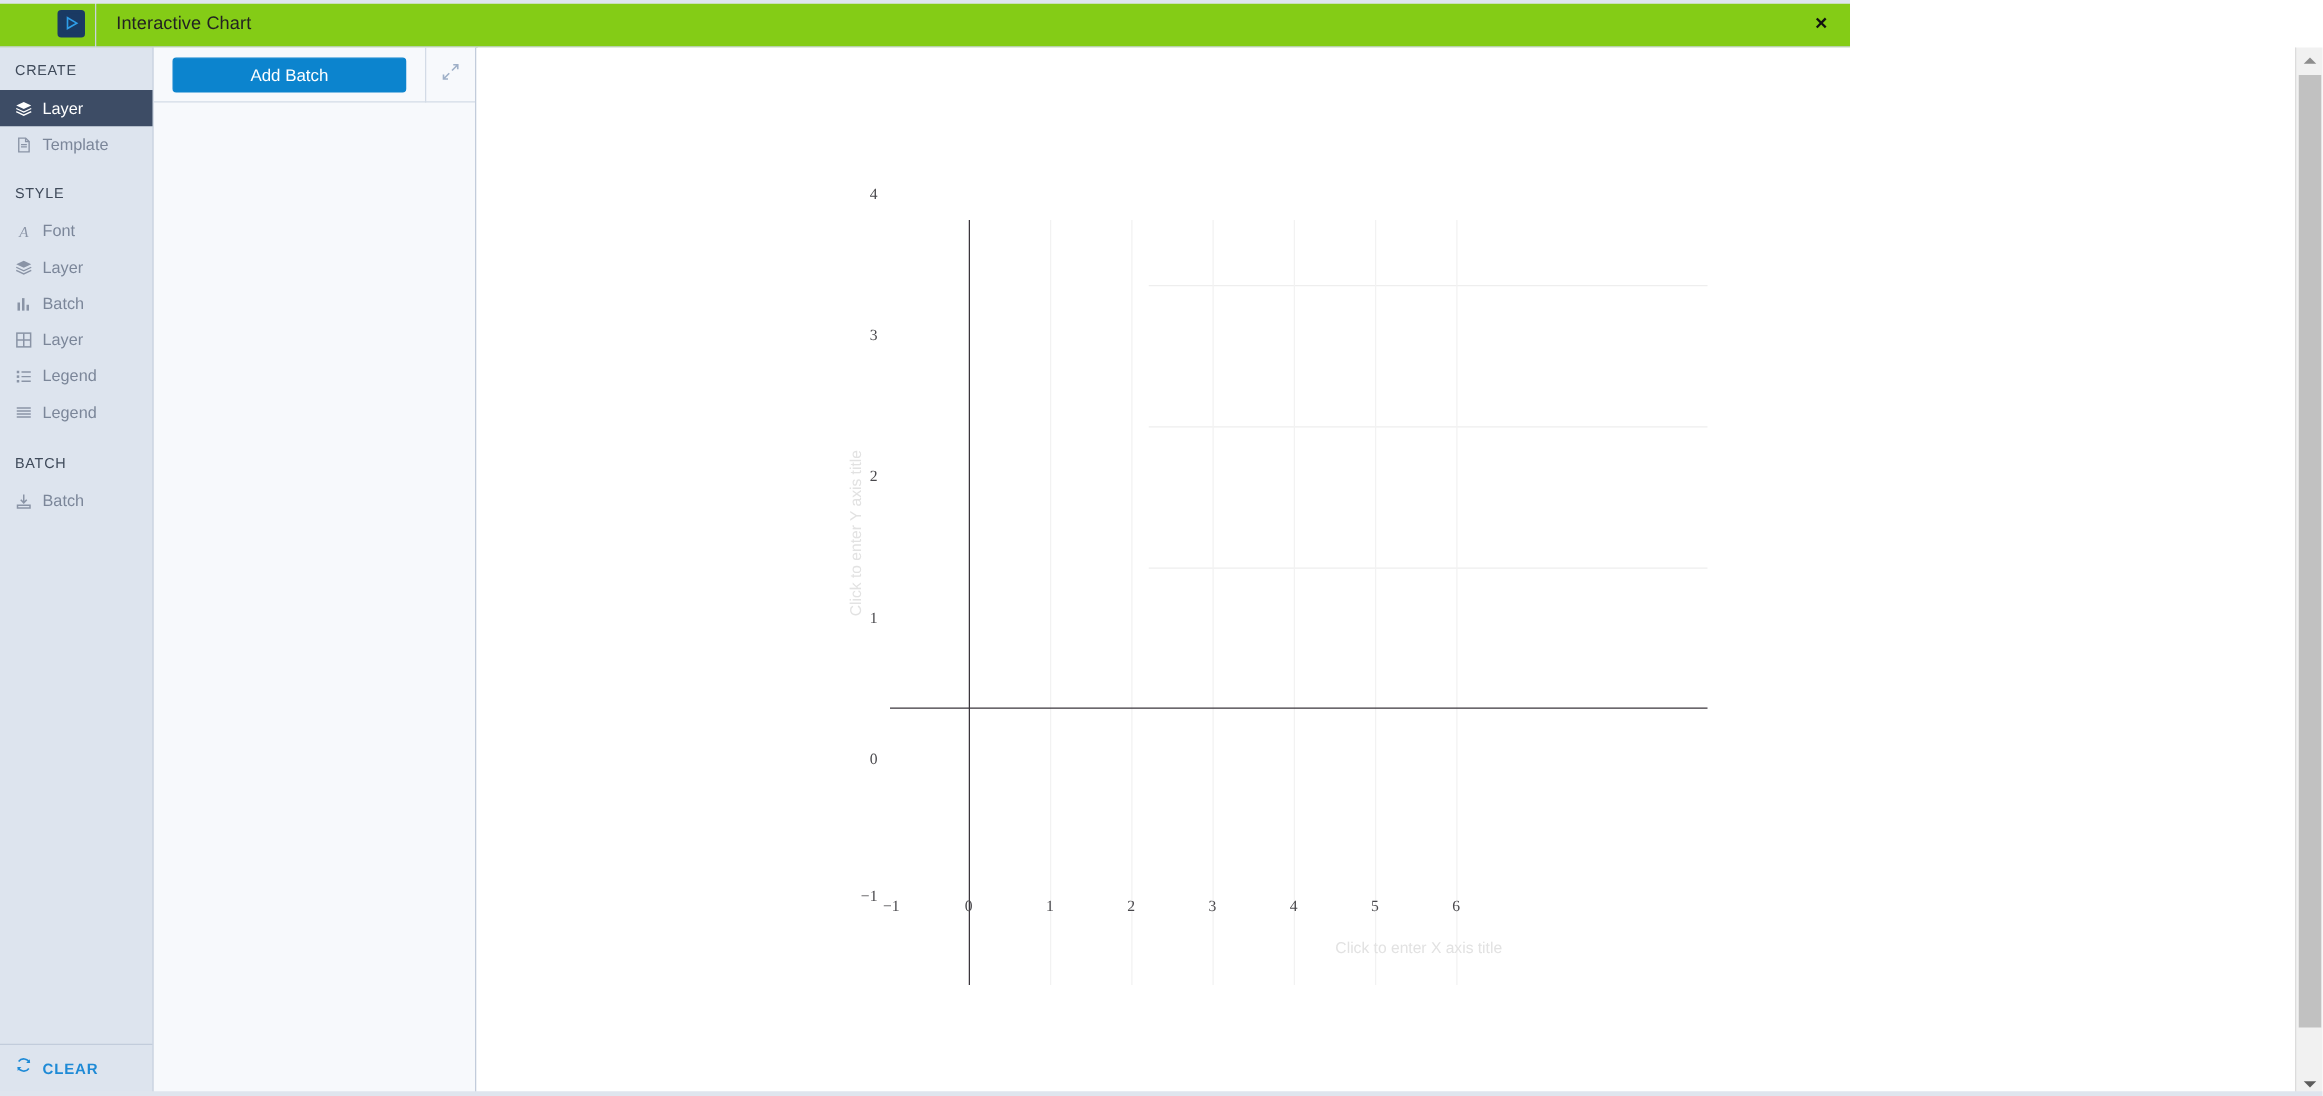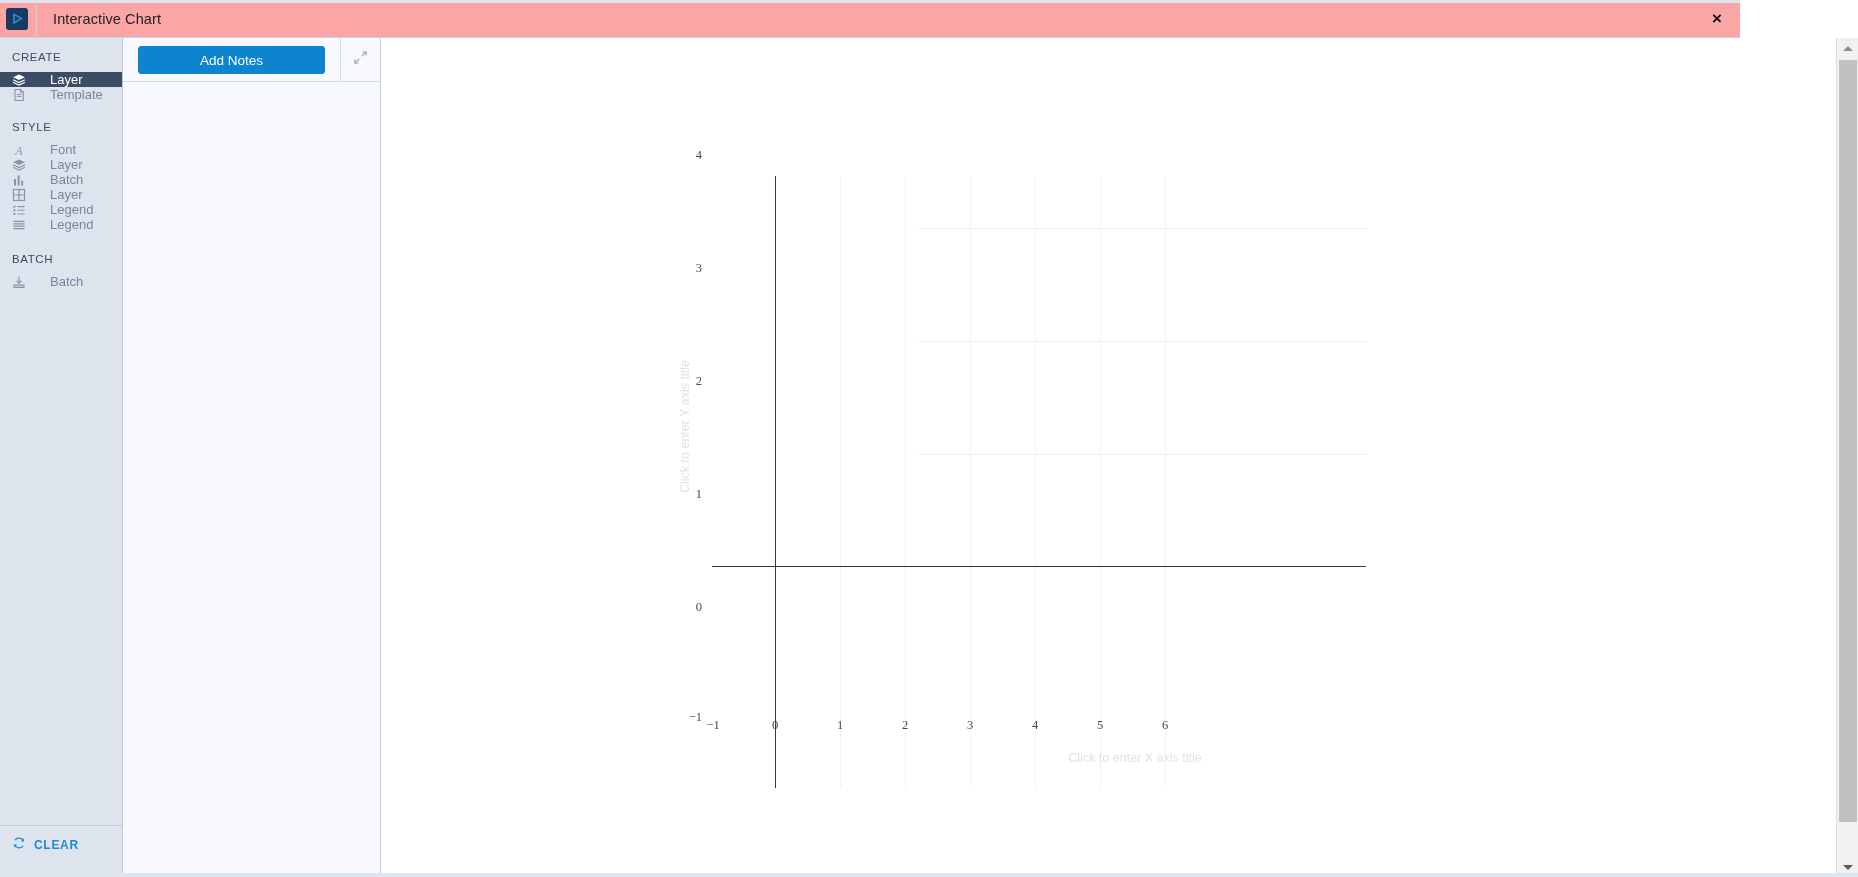--- a/index.html
+++ b/index.html
@@ -8,26 +8,27 @@
     height: 877px;
     overflow: hidden;
     font-family: "Liberation Sans", sans-serif;
     background: #ffffff;
   }
 
   
   .titlebar {
     position: absolute;
     top: 0; left: 0;
-    width: 1740px;
+    width: 1480px;
     height: 38px;
-    background: #fca5a5;
+    background: #84cc16;
     border-bottom: 1px solid #c9d2e0;
     display: flex;
     align-items: center;
+    padding-left: 40px;
   }
   .titlebar::before {
     content: "";
     position: absolute;
     top: 0; left: 0; right: 0;
     height: 3px;
     background: #dfe5ee;
   }
   .app-icon {
     width: 22px; height: 22px;
@@ -82,45 +83,45 @@
     padding: 0 0 0 12px;
     height: 30px;
     display: flex;
     align-items: center;
   }
   .side-section.create { margin-top: 4px; }
   .side-section.style  { margin-top: 10px; }
   .side-section.batch  { margin-top: 12px; }
 
   .side-item {
-    height: 15px;
+    height: 29px;
     display: flex;
     align-items: center;
     padding-left: 12px;
     font-size: 13px;
     color: #7b8699;
     cursor: pointer;
-    gap: 24px;
+    gap: 8px;
   }
   .side-item.active {
     background: #3d4c65;
     color: #ffffff;
   }
   .side-item .sico {
     width: 14px; height: 14px;
     display: inline-flex;
     align-items: center;
     justify-content: center;
     flex: none;
   }
   .side-item .sico svg { display: block; }
 
   .clear-bar {
     position: absolute;
-    left: 0; bottom: 14px;
+    left: 0; bottom: 4px;
     width: 122px;
     height: 38px;
     border-top: 1px solid #c2ccdb;
     display: flex;
     align-items: center;
     padding-left: 12px;
     gap: 8px;
     cursor: pointer;
   }
   .clear-bar .label {
@@ -418,21 +419,21 @@
         <path d="M2.1 11.7 L2.1 8.6 L5.1 8.6 Z" fill="#1e8ad6"></path>
       </svg>
     </span>
     <span class="label">CLEAR</span>
   </div>
 </div>
 
 <div class="midpanel">
   <div class="toolrow">
     <div class="toolrow-underline"></div>
-    <button class="add-layer-btn">Add Notes</button>
+    <button class="add-layer-btn">Add Batch</button>
     <div class="expand-cell">
       <span>
         <svg width="15" height="15" viewBox="0 0 15 15">
           <path d="M8.6 6.4 L13 2 M9.6 1.8 H13.2 V5.4" fill="none" stroke="#9fb0c8" stroke-width="1.3"></path>
           <path d="M6.4 8.6 L2 13 M5.4 13.2 H1.8 V9.6" fill="none" stroke="#9fb0c8" stroke-width="1.3"></path>
         </svg>
       </span>
     </div>
   </div>
 </div>

